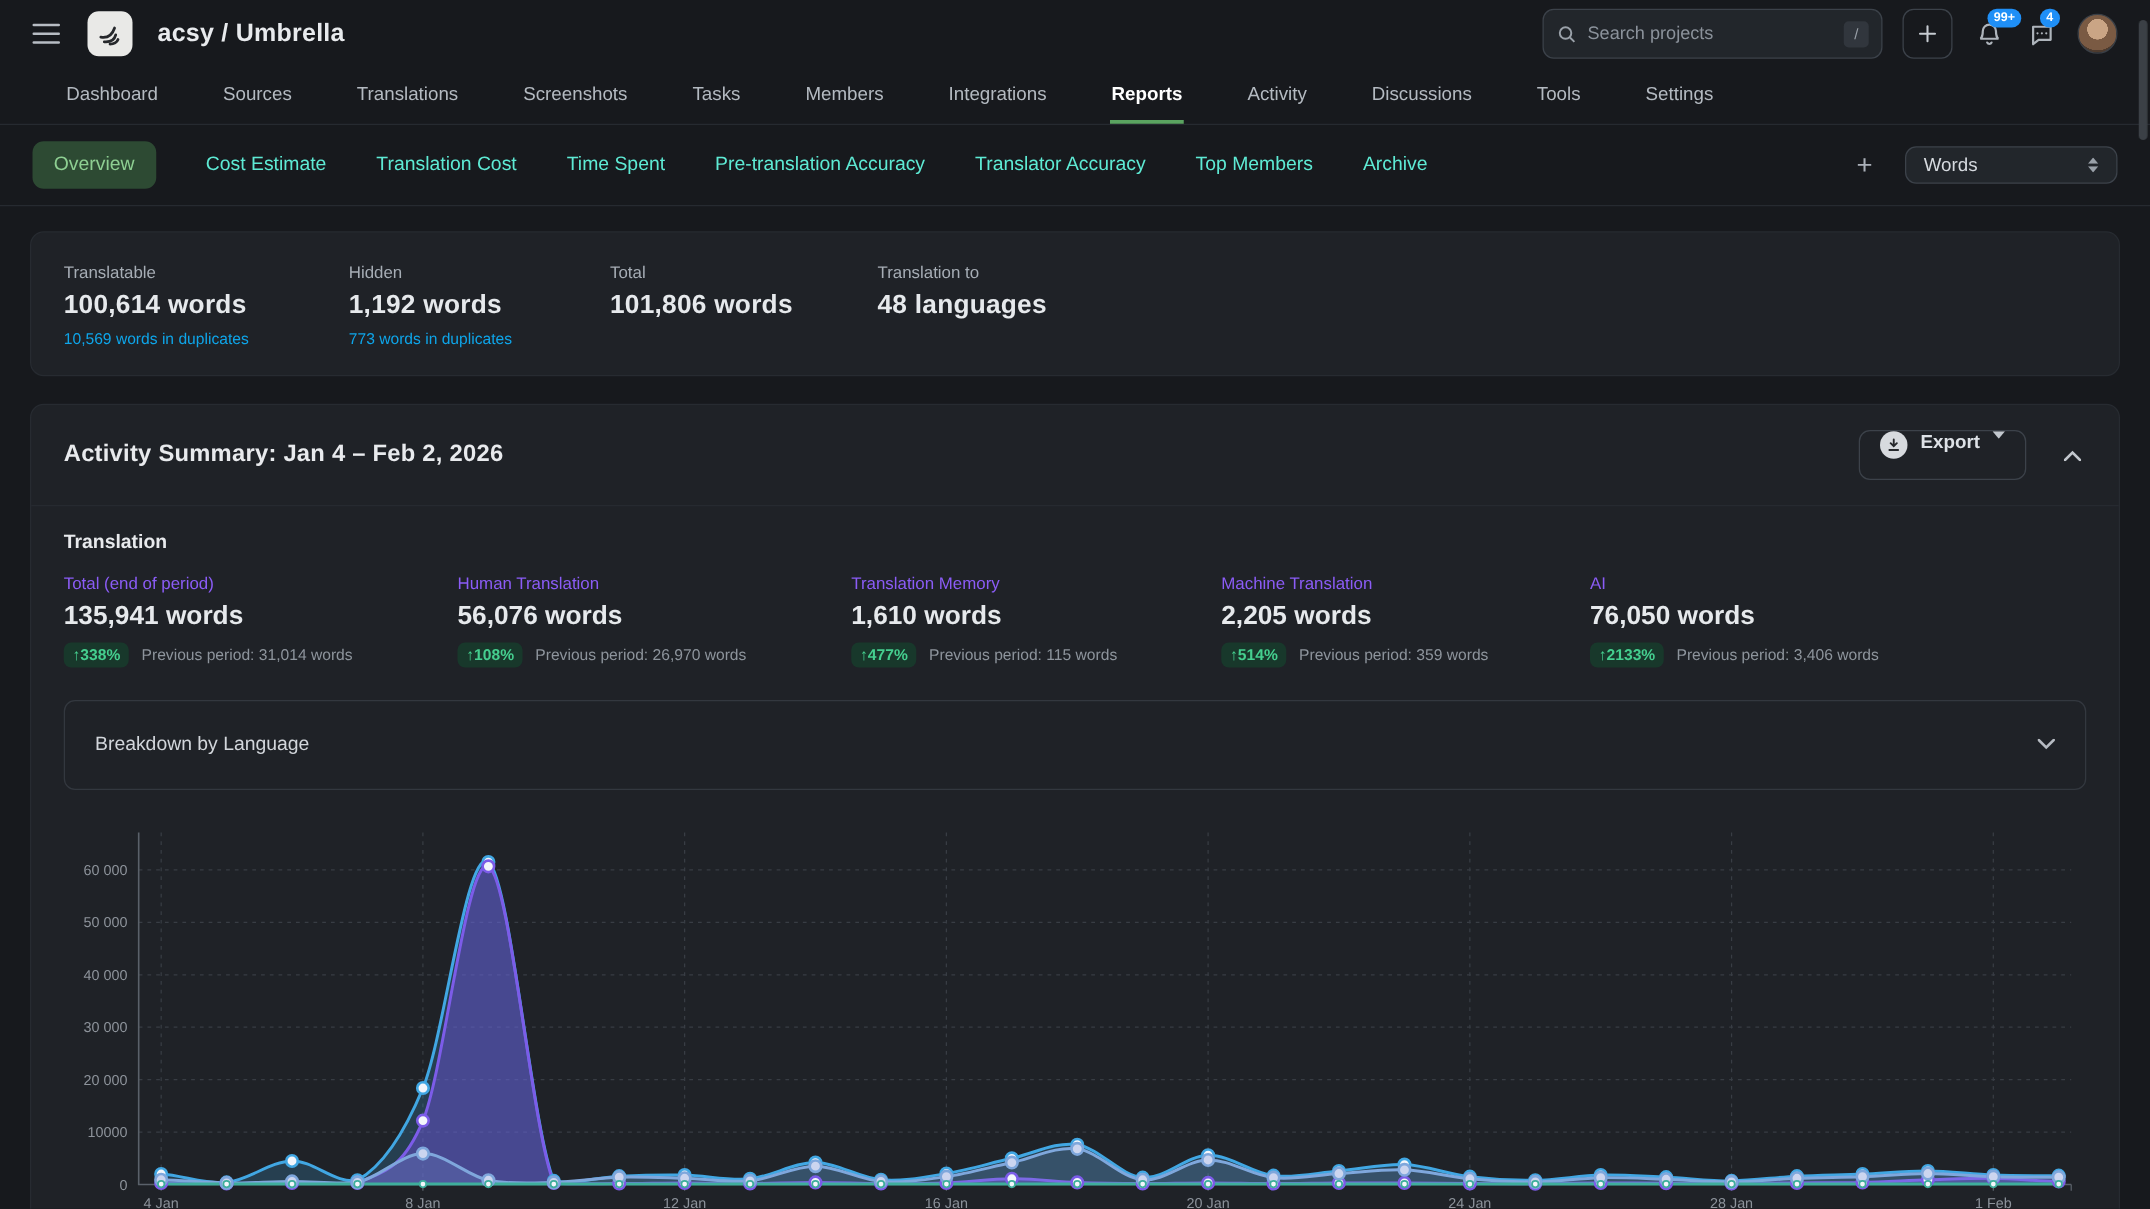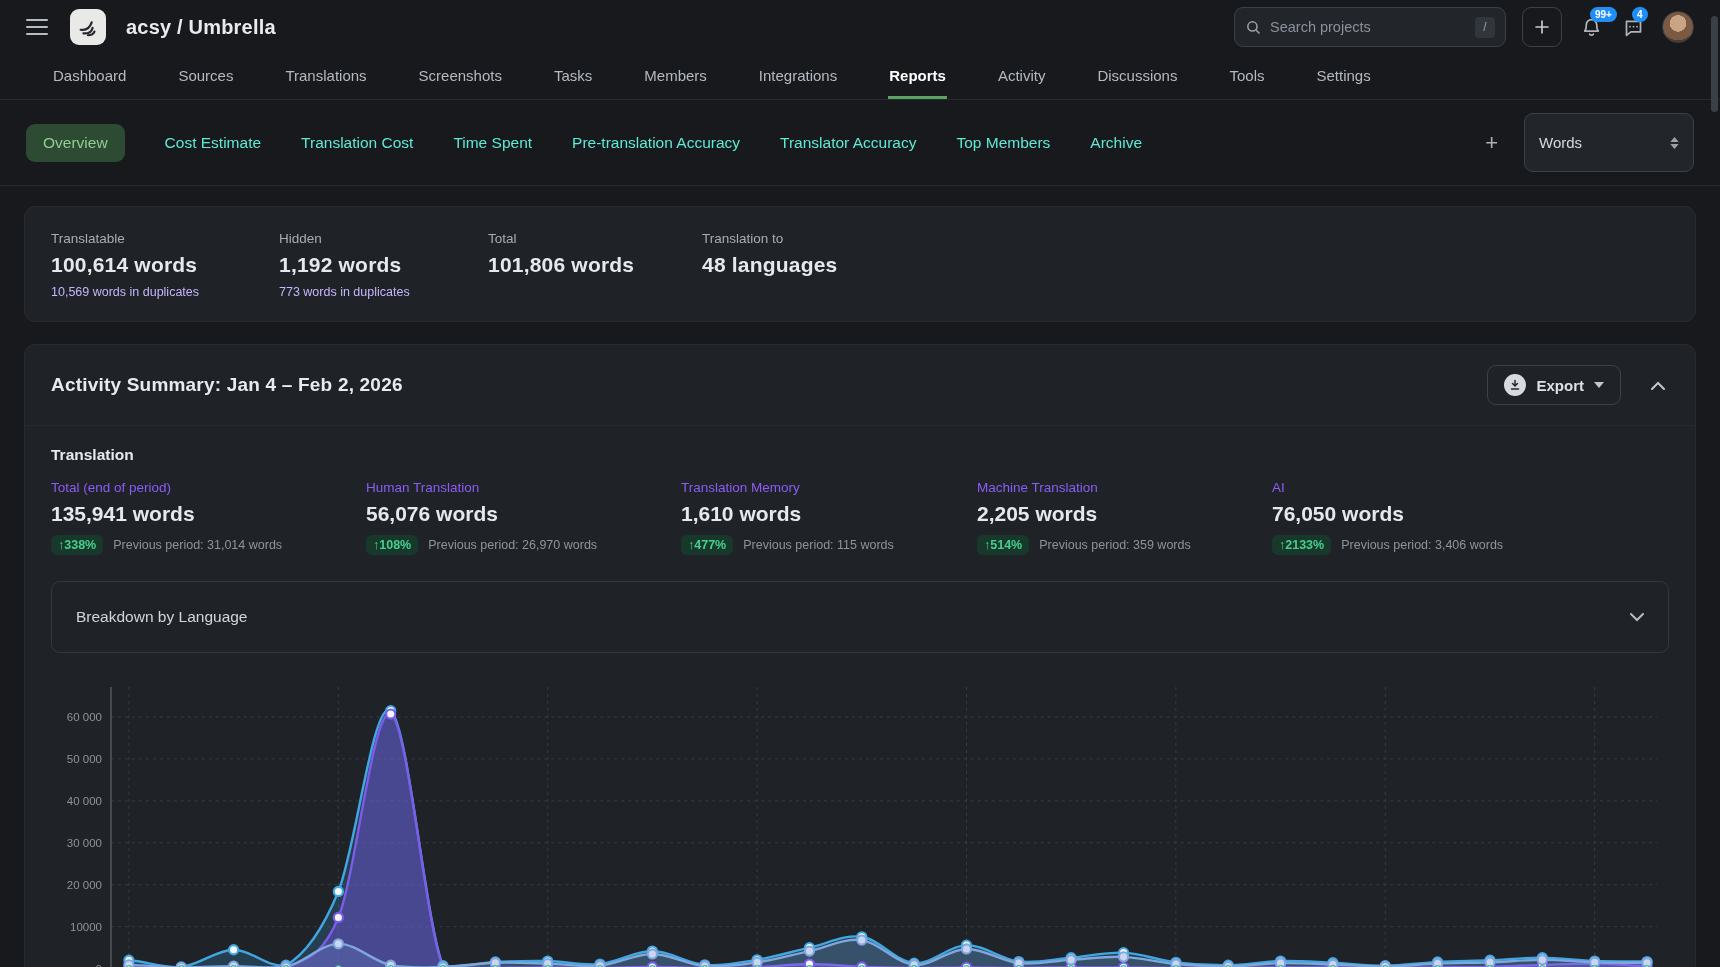--- a/index.html
+++ b/index.html
@@ -30,37 +30,37 @@
   
   .nav{display:flex; gap:30px; padding:0 32px; border-bottom:1px solid var(--line); height:46px; align-items:stretch;}
   .nav a{display:flex; align-items:center; color:#b4bac1; font-size:15px; text-decoration:none; cursor:pointer; border-bottom:3px solid transparent; padding:0 1px;margin-left:20px;}
   .nav a.active{color:#fff; font-weight:700; border-bottom-color:var(--green);}
   
   .subnav{display:flex; align-items:center; gap:40px; padding:13px 26px; border-bottom:1px solid var(--line);text-align:right;}
   .subnav .tab{color:#5eead4; font-size:15.5px; cursor:pointer; white-space:nowrap;}
   .subnav .tab.active{background:var(--pillbg); color:var(--pilltx); padding:10px 17px; border-radius:9px;}
   .subnav-right{margin-left:auto; display:flex; align-items:center; gap:26px;}
   .plus-ghost{color:#aab0b8; font-size:22px; cursor:pointer; line-height:1;}
-  .select{width:170px; height:59px; background:var(--ctl); border:1px solid var(--ctlb); border-radius:9px; display:flex; align-items:center; padding:0 14px; cursor:pointer;}
+  .select{width:170px; height:30px; background:var(--ctl); border:1px solid var(--ctlb); border-radius:9px; display:flex; align-items:center; padding:0 14px; cursor:pointer;}
   .select .val{font-size:15px; color:#d6dadf;}
   .select .arrows{margin-left:auto; display:flex; flex-direction:column; gap:2px; color:#9aa1a9;}
   .select .arrows svg{display:block;}
   
   .main{padding:20px 24px 0;}
   .card{background:var(--card); border:1px solid #272b31; border-radius:11px;}
   
   .stats-card{padding:24px 26px 22px; margin-bottom:22px; display:grid; grid-template-columns:228px 209px 214px 1fr;}
   .stat .lbl{font-size:13.5px; color:#a6adb5; margin-bottom:7px;}
   .stat .val{font-size:21px; font-weight:700; color:#e6e9ec; letter-spacing:.2px;}
-  .stat .sub{font-size:12.5px; color:#c4b5fd; margin-top:8px; min-height:14px;}
+  .stat .sub{font-size:12.5px; color:#0ea5e9; margin-top:8px; min-height:14px;}
   
   .act-head{display:flex; align-items:center; padding:20px 26px;}
   .act-title{font-size:19px; font-weight:700; letter-spacing:.2px;}
   .act-head-right{margin-left:auto; display:flex; align-items:center; gap:26px;}
-  .export-btn{display:flex; align-items:center; gap:10px; border:1px solid var(--ctlb); background:transparent; color:#dde1e6; border-radius:9px; height:40px; padding:0 16px; font-size:15px; font-weight:600; cursor:pointer; font-family:inherit;}
+  .export-btn{display:flex; gap:10px; border:1px solid var(--ctlb); background:transparent; color:#dde1e6; border-radius:9px; height:40px; padding:0 16px; font-size:15px; font-weight:600; cursor:pointer; font-family:inherit;}
   .export-ico{width:22px; height:22px; border-radius:50%; background:#d7dade; display:flex; align-items:center; justify-content:center;}
   .collapse-btn{background:none; border:none; color:#c2c7cd; cursor:pointer; padding:4px;}
   .act-divider{border-top:1px solid var(--line);}
   .act-body{padding:20px 26px 0;}
   .sec-title{font-size:15.5px; font-weight:700; margin-bottom:16px;}
   .tr-grid{display:grid; grid-template-columns:315px 315px 296px 295px 1fr;}
   .tstat .lbl{font-size:13.5px; color:#8b5cf6; margin-bottom:7px;}
   .tstat .val{font-size:21px; font-weight:700; color:#e6e9ec;}
   .tstat .row{display:flex; align-items:center; gap:10px; margin-top:9px;}
   .delta{background:var(--badgebg); color:var(--badgetx); font-size:12.5px; font-weight:600; border-radius:6px; padding:3px 7px;}

